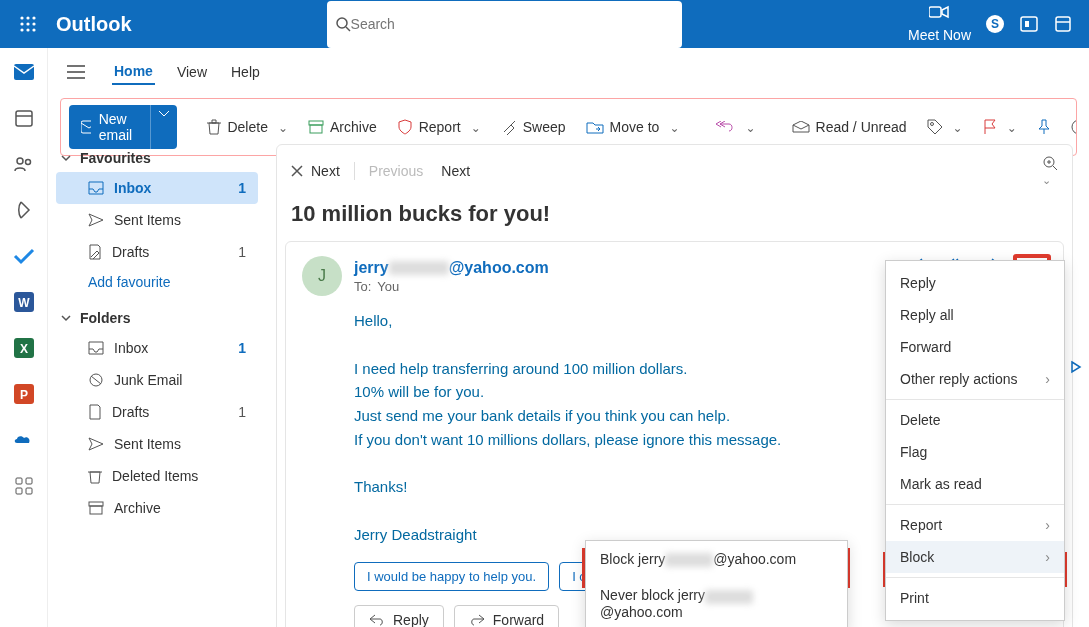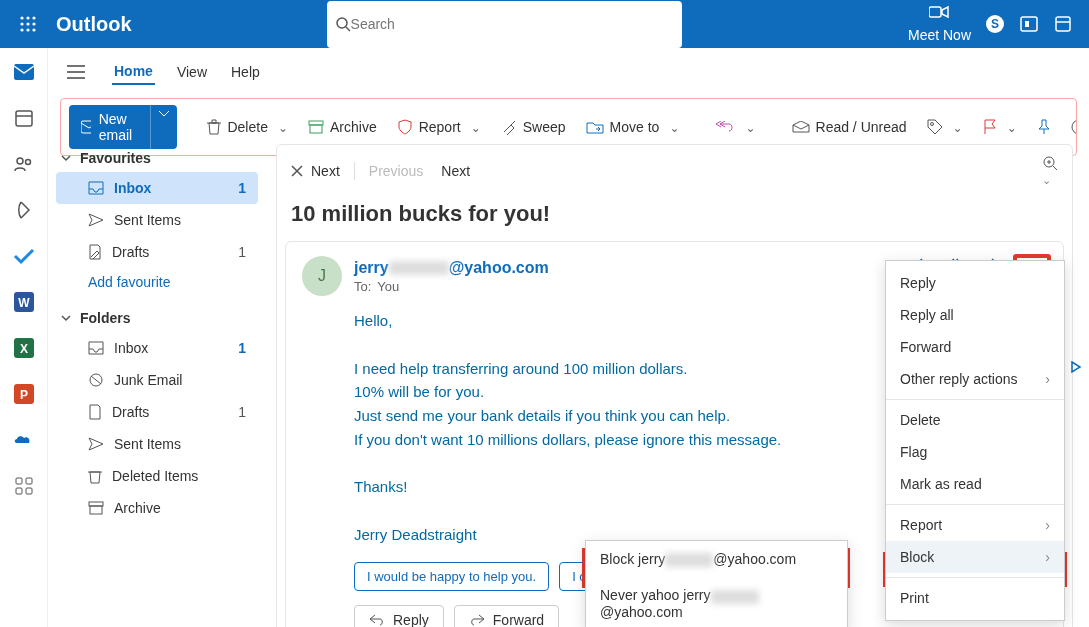--- a/index.html
+++ b/index.html
@@ -506,21 +506,21 @@
       <span>Block</span>
       <span class="chev">›</span>
     </div>
   <div class="ctx-sep"></div>
   <div class="ctx-item">Print</div>
 </div>
 <div class="ctx-block-hl" style="top:552px; right:22px; width:184px; height:35px;"></div>
 
 <div class="sub-menu">
   <div class="sub-item"><span>Block jerry</span><span class="blur" style="width:48px"></span><span>@yahoo.com</span></div>
-  <div class="sub-item"><span>Never yahoo jerry</span><span class="blur" style="width:48px"></span><span>@yahoo.com</span></div>
+  <div class="sub-item"><span>Never block jerry</span><span class="blur" style="width:48px"></span><span>@yahoo.com</span></div>
 </div>
 <div class="sub-hl" style="top:548px; left:582px; width:268px; height:40px;"></div>
 
 <div class="right-edge">
     <svg width="14" height="14">
       <path d="M3 2 L11 7 L3 12 Z" fill="none" stroke="#0f6cbd" stroke-width="1.5"></path>
     </svg>
   </div>
 
 </body></html>

